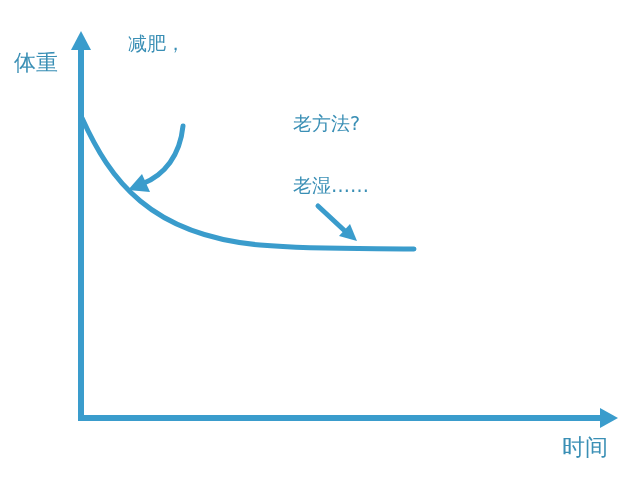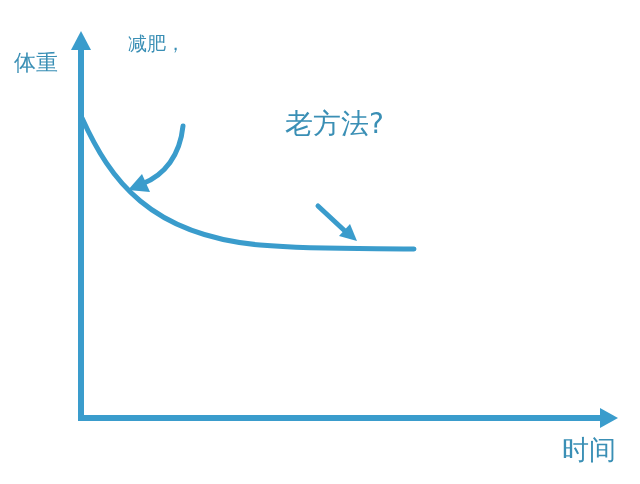--- a/index.html
+++ b/index.html
@@ -1,31 +1,31 @@
 <!DOCTYPE html>
 <html><head>
 <meta charset="utf-8">
 <style>
   html, body { margin:0; padding:0; background:#ffffff; }
   body { width:640px; height:484px; position:relative; overflow:hidden; font-family:"DejaVu Sans", sans-serif; }
   .lbl { position:absolute; color:#3a8fb5; line-height:1.2; white-space:pre; }
   #ylab { left:14px; top:50px; font-size:22px; }
-  #xlab { left:562px; top:434px; font-size:27px; }
+  #xlab { left:562px; top:434px; font-size:23px; }
   #ann1 { left:128px; top:28px; font-size:19px; line-height:31px; }
-  #ann2 { left:285px; top:108px; font-size:28px; line-height:31px; }
+  #ann2 { left:293px; top:108px; font-size:19px; line-height:31px; }
   svg { position:absolute; left:0; top:0; }
 </style>
 </head>
 <body>
 
 <div class="lbl" id="ylab">体重</div>
 <div class="lbl" id="xlab">时间</div>
 
 <div class="lbl" id="ann1"><span>减肥，</span><br><br></div>
-<div class="lbl" id="ann2"><span>老方法?</span><br><br></div>
+<div class="lbl" id="ann2"><span>老方法?</span><br><br><span>老湿……</span></div>
 
 <svg width="640" height="484" viewBox="0 0 640 484">
   <defs>
     <marker id="ah" markerWidth="10" markerHeight="10" refX="5" refY="5" orient="auto">
       <path d="M0,0 L10,5 L0,10 Z" fill="#3a9ccc"></path>
     </marker>
   </defs>
 
   <g>
     <line x1="81" y1="418" x2="81" y2="42" stroke="#3a9ccc" stroke-width="6"></line>

